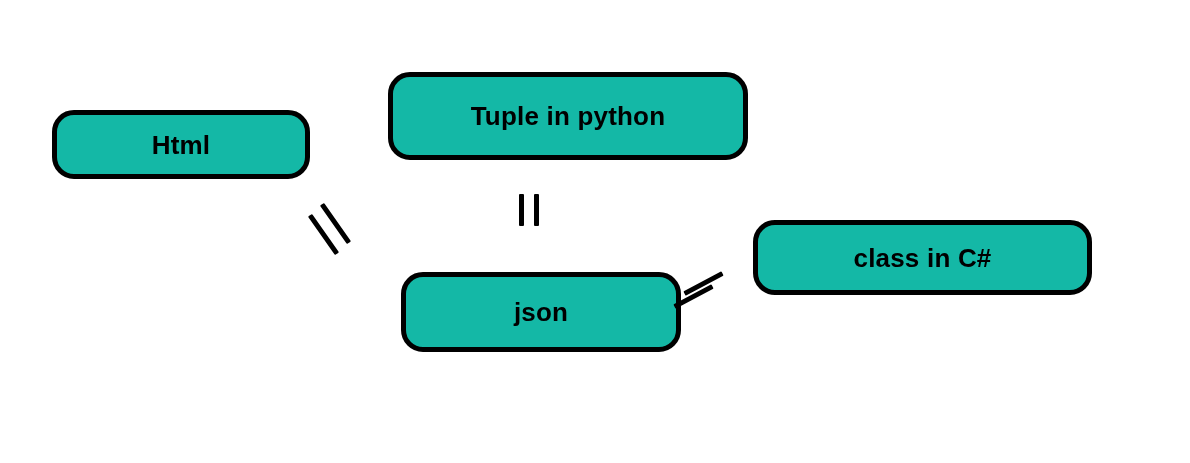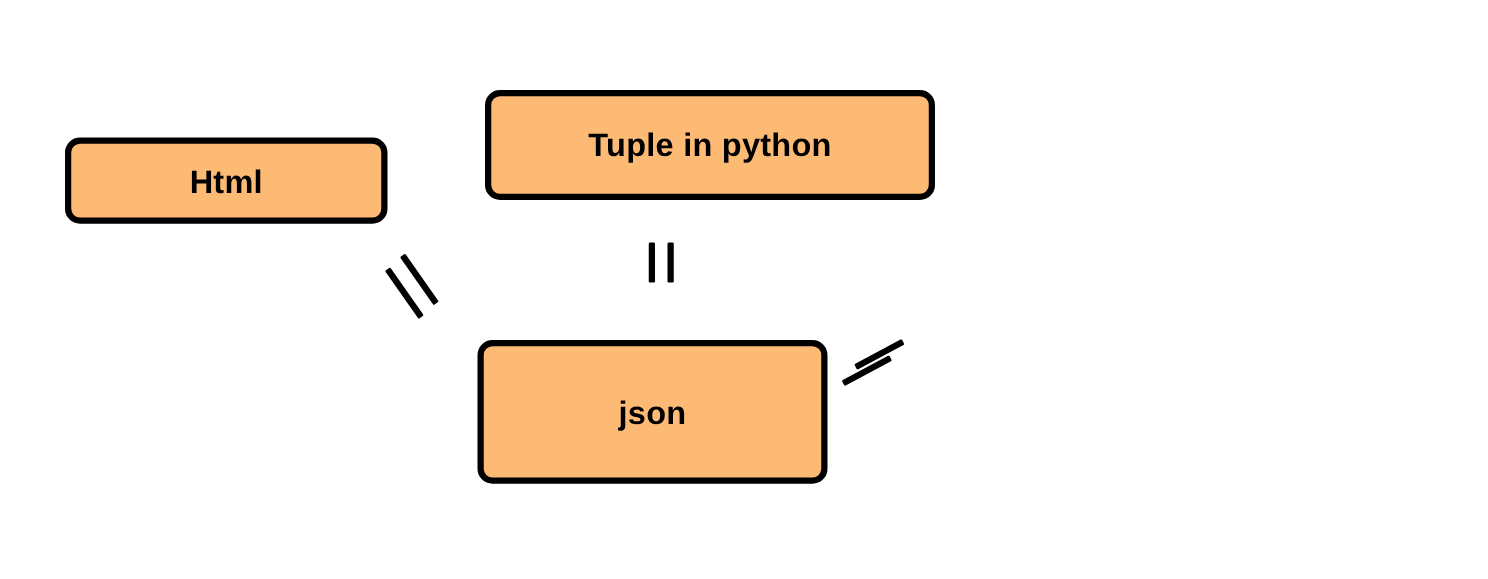--- a/index.html
+++ b/index.html
@@ -11,41 +11,41 @@
     position: relative;
     width: 1190px;
     height: 463px;
     background: #ffffff;
     overflow: hidden;
     font-family: "Liberation Sans", sans-serif;
   }
   .node {
     position: absolute;
     box-sizing: border-box;
-    background: #fdba74;
+    background: #14b8a6;
     border: 5px solid #000000;
-    border-radius: 12px;
+    border-radius: 22px;
     display: flex;
     align-items: center;
     justify-content: center;
   }
   .node-label {
     font-family: "Liberation Sans", sans-serif;
     font-weight: bold;
     font-size: 26px;
     line-height: 1;
     color: #000000;
     letter-spacing: 0.2px;
     white-space: nowrap;
     user-select: none;
   }
   
   #node-html        { left: 52px;  top: 110px; width: 258px; height: 69px; }
   #node-tuple       { left: 388px; top: 72px;  width: 360px; height: 88px; }
-  #node-json        { left: 382px; top: 272px; width: 280px; height: 115px; }
+  #node-json        { left: 401px; top: 272px; width: 280px; height: 80px; }
   #node-class       { left: 753px; top: 220px; width: 339px; height: 75px; }
 
   
   .connector {
     position: absolute;
   }
   .stroke {
     position: absolute;
     background: #000000;
     border-radius: 1px;
@@ -92,20 +92,23 @@
   </div>
 
   <div class="node" id="node-tuple">
     <span class="node-label">Tuple in python</span>
   </div>
 
   <div class="node" id="node-json">
     <span class="node-label">json</span>
   </div>
 
+  <div class="node" id="node-class">
+    <span class="node-label">class in C#</span>
+  </div>
 
   <div class="connector" id="conn-html-json">
     <div class="stroke s1"></div>
     <div class="stroke s2"></div>
   </div>
 
   <div class="connector" id="conn-tuple-json">
     <div class="stroke s1"></div>
     <div class="stroke s2"></div>
   </div>

